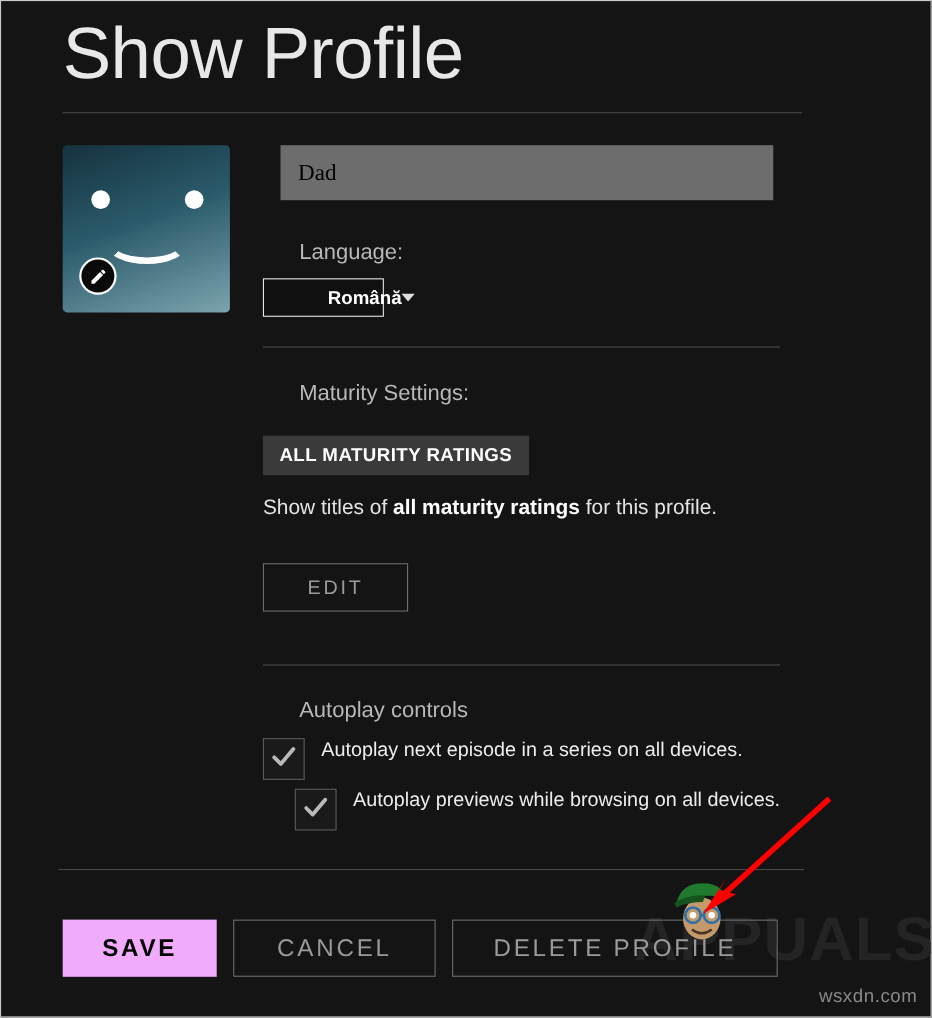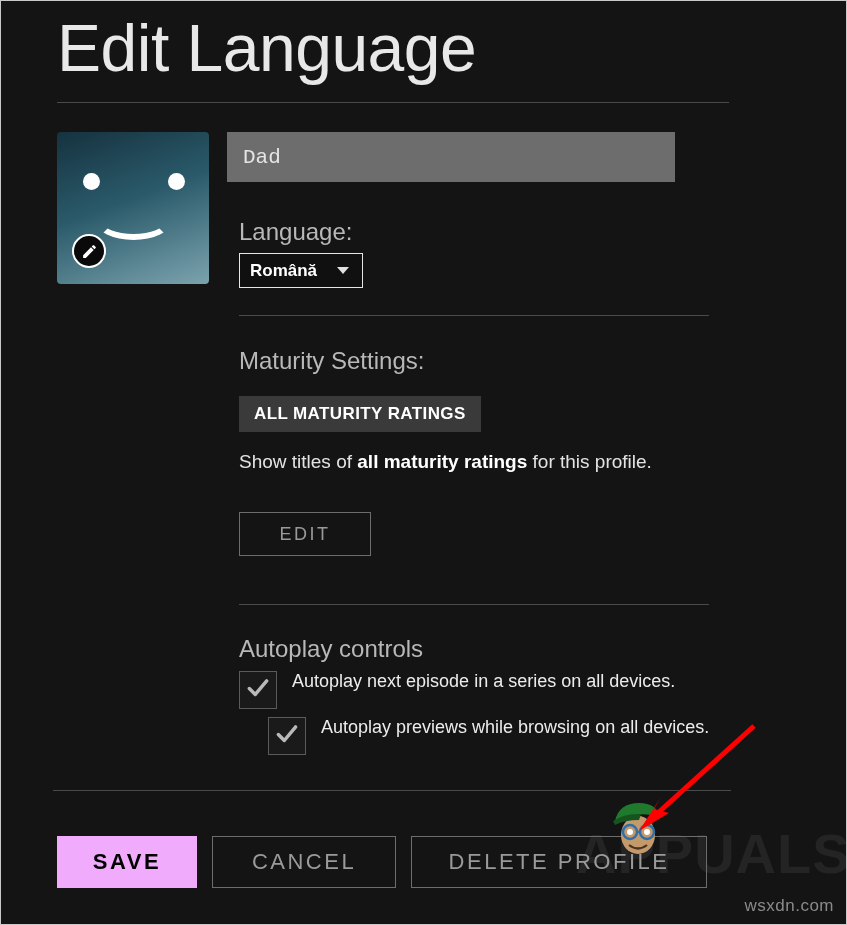--- a/index.html
+++ b/index.html
@@ -96,59 +96,61 @@
     display: flex;
     align-items: center;
     justify-content: center;
     cursor: pointer;
   }
   .avatar-edit-btn svg { display: block; }
 
   
   .name-input {
     position: absolute;
-    left: 226px;
+    left: 254px;
     top: 131px;
     width: 448px;
     height: 50px;
     background: #6d6d6d;
     border: none;
     outline: none;
-    color: #e5e5e5;
+    color: #000000;
     font-size: 21px;
-    font-family: Liberation Mono, monospace;
+    font-family: Liberation Serif, serif;
     padding: 0 16px;
     box-sizing: border-box;
   }
 
   
   .section-label {
     position: absolute;
     color: #b8b8b8;
-    font-size: 24px;
+    font-size: 20px;
     font-weight: 400;
     white-space: nowrap;
+    margin-left: 33px;
   }
   .label-language { left: 238px; top: 217px; }
   .label-maturity { left: 238px; top: 346px; }
   .label-autoplay { left: 238px; top: 634px; }
 
   
   .lang-select-wrap {
     position: absolute;
     left: 238px;
     top: 252px;
-    width: 124px;
+    width: 110px;
     height: 35px;
     border: 1px solid #e6e6e6;
     background: #101010;
     box-sizing: border-box;
     display: flex;
     align-items: center;
     cursor: pointer;
+    padding-left: 48px;
   }
   .lang-value {
     color: #ffffff;
     font-size: 17px;
     font-weight: bold;
     padding-left: 10px;
     flex: 1;
     white-space: nowrap;
   }
   .lang-caret {
@@ -309,21 +311,21 @@
     width: 150px;
     height: 115px;
     pointer-events: none;
   }
 </style>
 </head>
 <body>
 
 <div class="screenshot">
 
-  <div class="page-title">Edit Language</div>
+  <div class="page-title">Show Profile</div>
   <div class="divider divider-title"></div>
 
   <div class="avatar-wrap">
     <div class="avatar">
       <div class="eye eye-left"></div>
       <div class="eye eye-right"></div>
       <div class="smile"></div>
     </div>
     <div class="avatar-edit-btn">
       <span>

